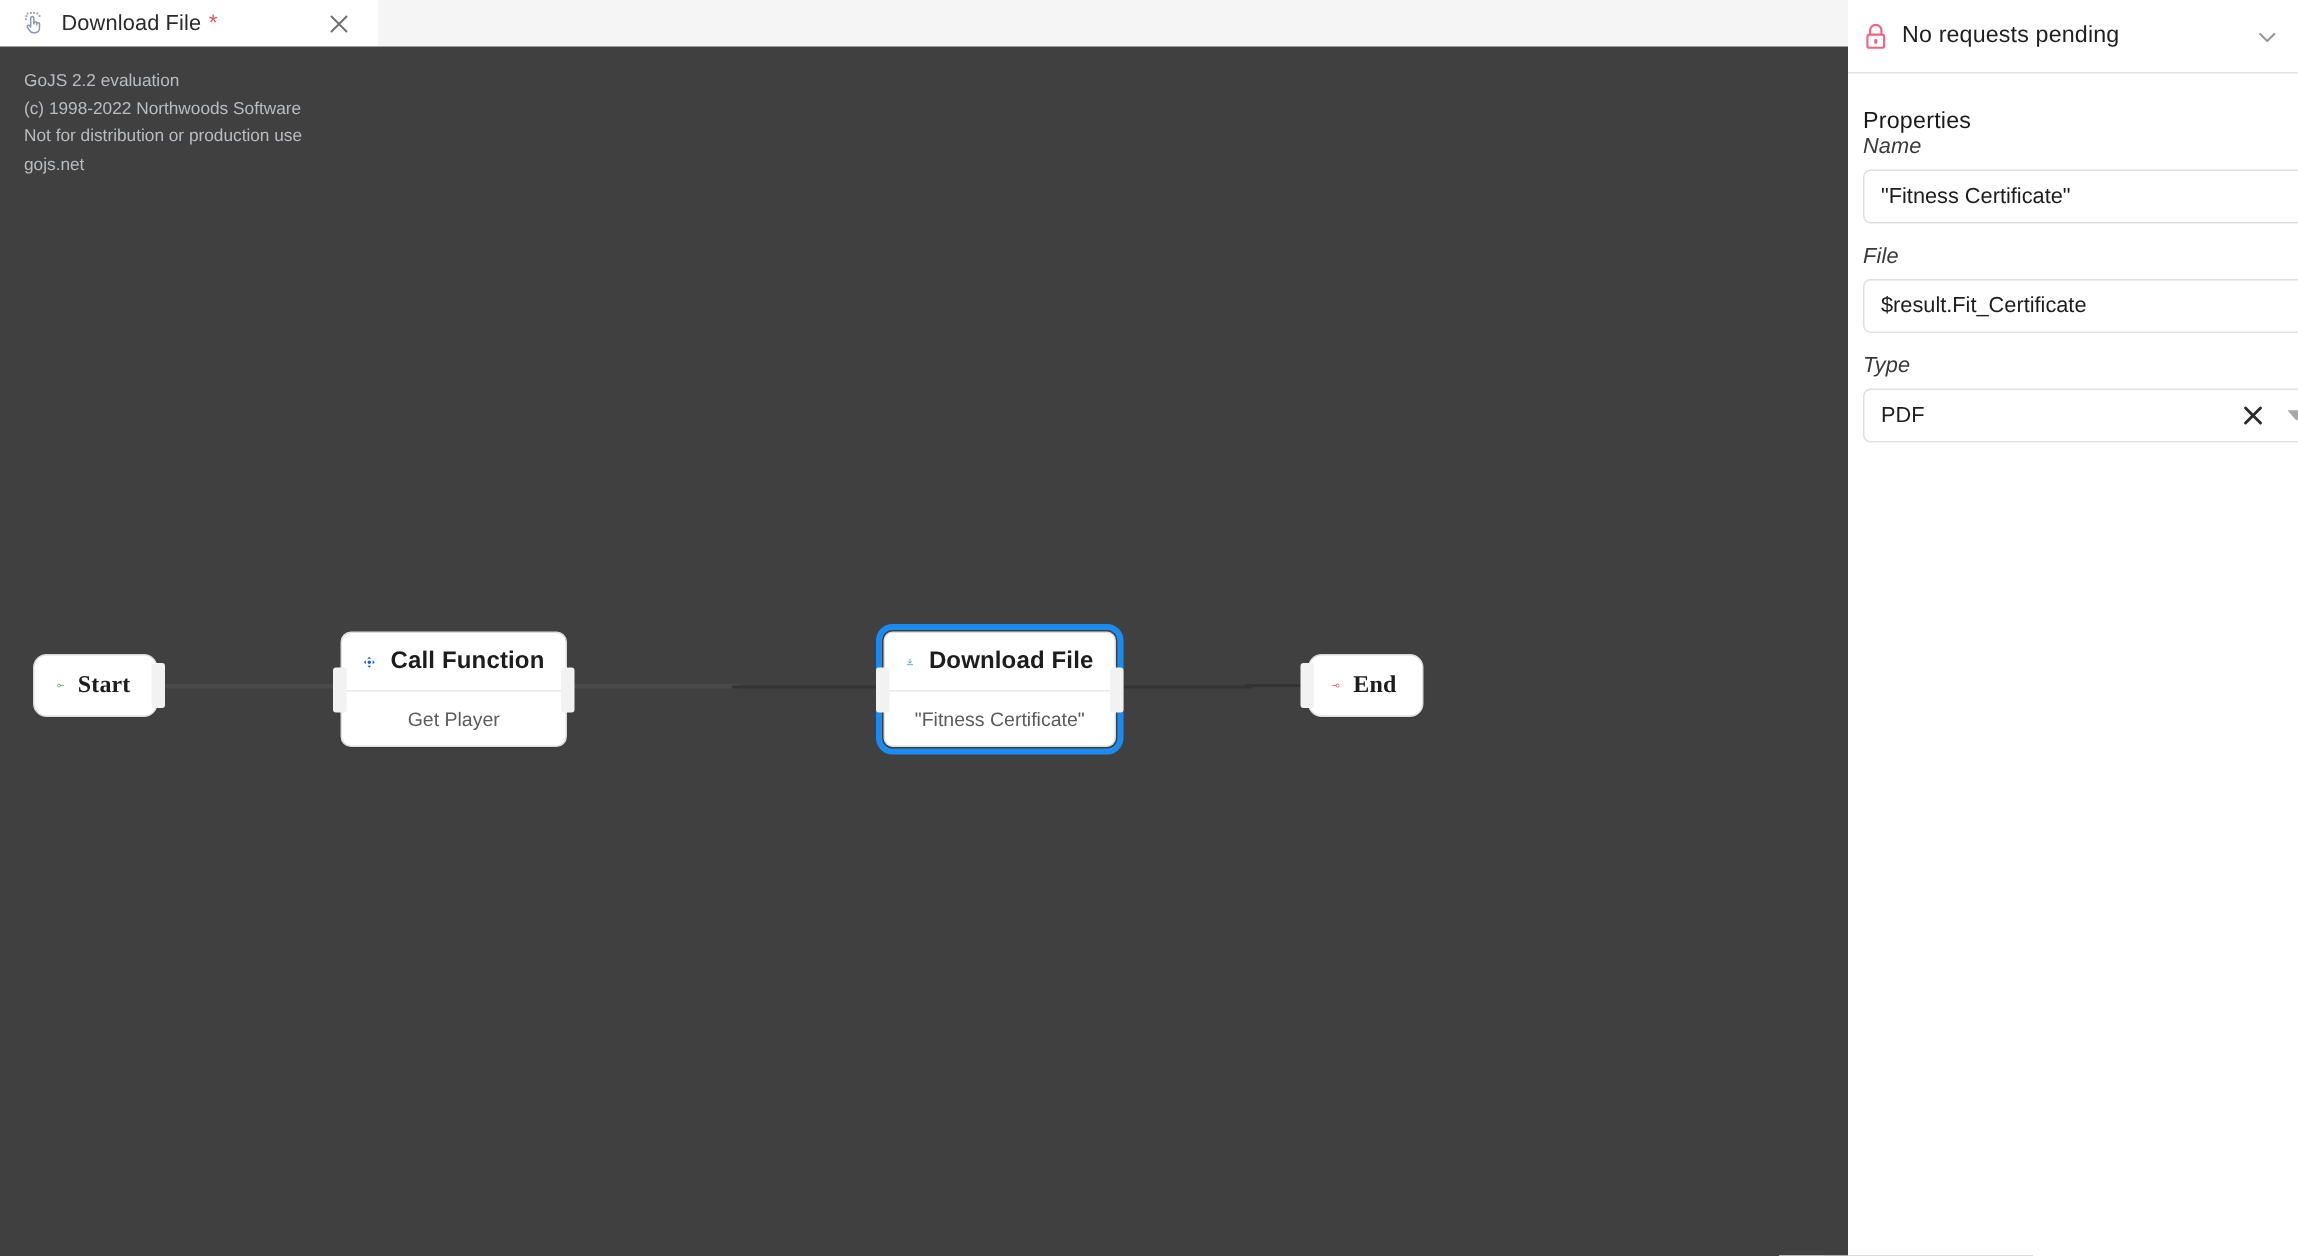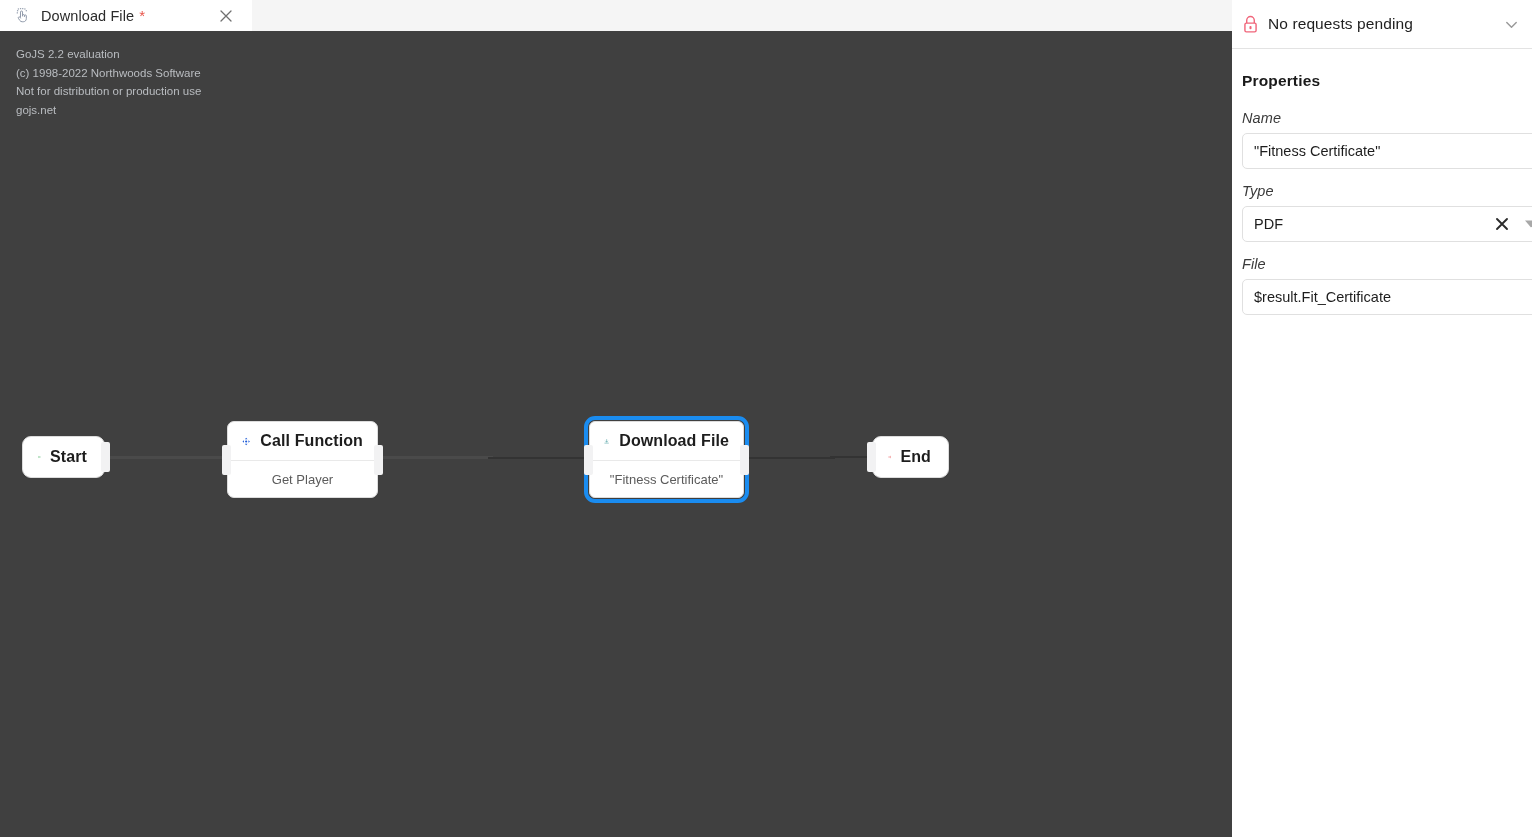--- a/index.html
+++ b/index.html
@@ -62,21 +62,21 @@
   
   .node {
     position: absolute; background: #ffffff;
     border: 1px solid #dcdcdc; border-radius: 7px;
     box-shadow: 0 1px 2px rgba(0,0,0,.045);
   }
 
   
   .pill {
     display: flex; align-items: center; justify-content: center;
-    height: 40px; padding: 0 17px 0 15px; gap: 9px;
+    height: 40px; padding: 0 17px 0 15px; gap: 9px; font-family: Liberation Serif, serif;
   }
   .pill-label { font-size: 16px; font-weight: bold; color: #1d1d1d; letter-spacing: .1px; }
 
   
   .node-head {
     display: flex; align-items: center; justify-content: center;
     gap: 10px; height: 38px; padding: 0 14px;
   }
   .node-head-label { font-size: 16px; font-weight: bold; color: #1d1d1d; letter-spacing: .1px; white-space: nowrap; }
   .node-divider { height: 1px; background: #e9e9e9; margin: 0 1px; }
@@ -102,21 +102,21 @@
   .panel-header {
     position: absolute; left: 0; top: 0; right: 0; height: 49px;
     display: flex; align-items: center; padding: 0 12px 0 10px;
     border-bottom: 1px solid #e3e3e3; background: #fff;
   }
   .lock-icon { width: 17px; height: 19px; flex: 0 0 17px; margin-right: 9px; }
   .panel-header-label { font-size: 15.5px; color: #1f1f1f; letter-spacing: .1px; white-space: nowrap; }
   .panel-chevron { margin-left: auto; width: 17px; height: 17px; opacity: .62; cursor: pointer; }
 
   .panel-body { position: absolute; left: 0; top: 49px; right: 0; padding: 12px 0 0 10px; }
-  .panel-title { font-size: 15.5px; font-weight: bold; color: #1a1a1a; margin: 11px 0 20px 0; letter-spacing: .15px; }
+  .panel-title { font-size: 15.5px; font-weight: normal; color: #1a1a1a; margin: 11px 0 0 0; letter-spacing: .15px; }
 
   .field { margin-bottom: 14px; }
   .field-label { font-size: 14.5px; color: #3a3a3a; margin-bottom: 7px; letter-spacing: .1px; font-style: italic; }
   .field-input {
     position: relative;
     height: 36px; width: 310px;
     border: 1px solid #e0e0e0; border-radius: 5px; background: #fff;
     display: flex; align-items: center; padding: 0 11px;
     font-size: 14.5px; color: #1d1d1d;
   }
@@ -255,32 +255,32 @@
       <div class="panel-title">Properties</div>
 
       <div class="field">
         <div class="field-label">Name</div>
         <div class="field-input">
           <span class="val">"Fitness Certificate"</span>
         </div>
       </div>
 
       <div class="field">
+        <div class="field-label">File</div>
+        <div class="field-input">
+          <span class="val">$result.Fit_Certificate</span>
+        </div>
+      </div>
+
+      <div class="field">
         <div class="field-label">Type</div>
         <div class="field-input">
           <span class="val">PDF</span>
           <svg class="select-clear" viewBox="0 0 14 14">
             <path d="M2 2 L12 12 M12 2 L2 12" stroke="#2b2b2b" stroke-width="1.9" stroke-linecap="round" fill="none"></path>
           </svg>
           <span class="select-arrow"></span>
         </div>
       </div>
-
-      <div class="field">
-        <div class="field-label">File</div>
-        <div class="field-input">
-          <span class="val">$result.Fit_Certificate</span>
-        </div>
-      </div>
     </div>
   </div>
 
 </div>
 
 </body></html>

